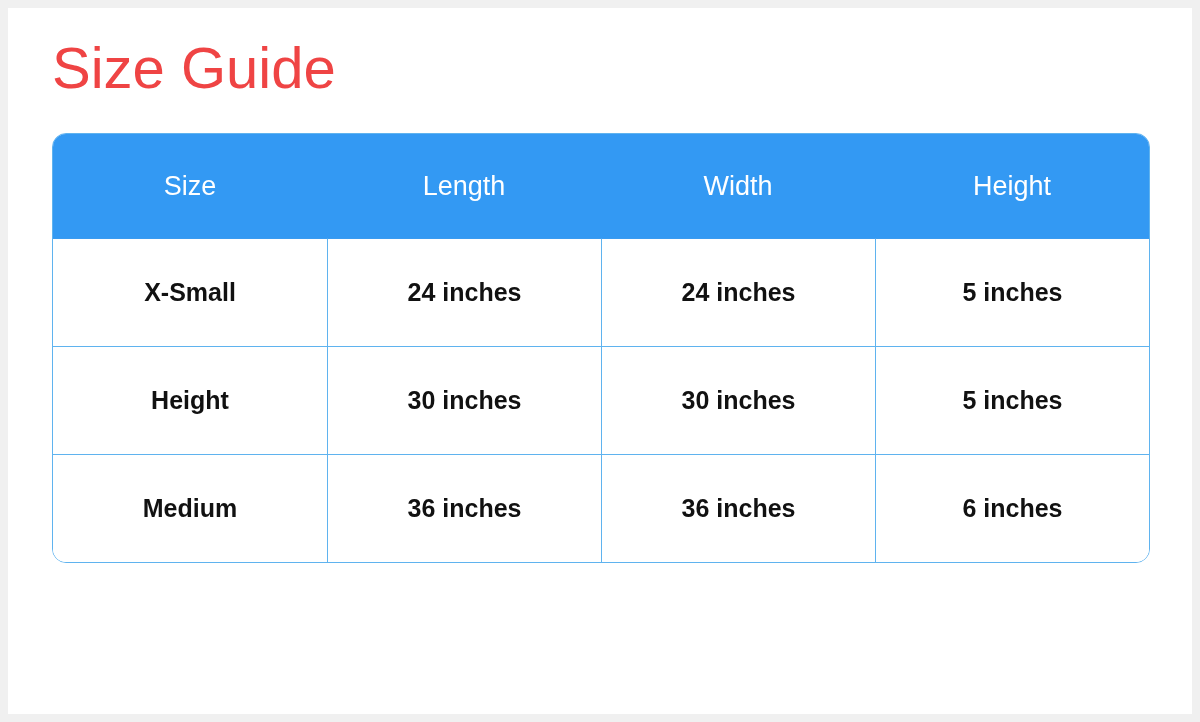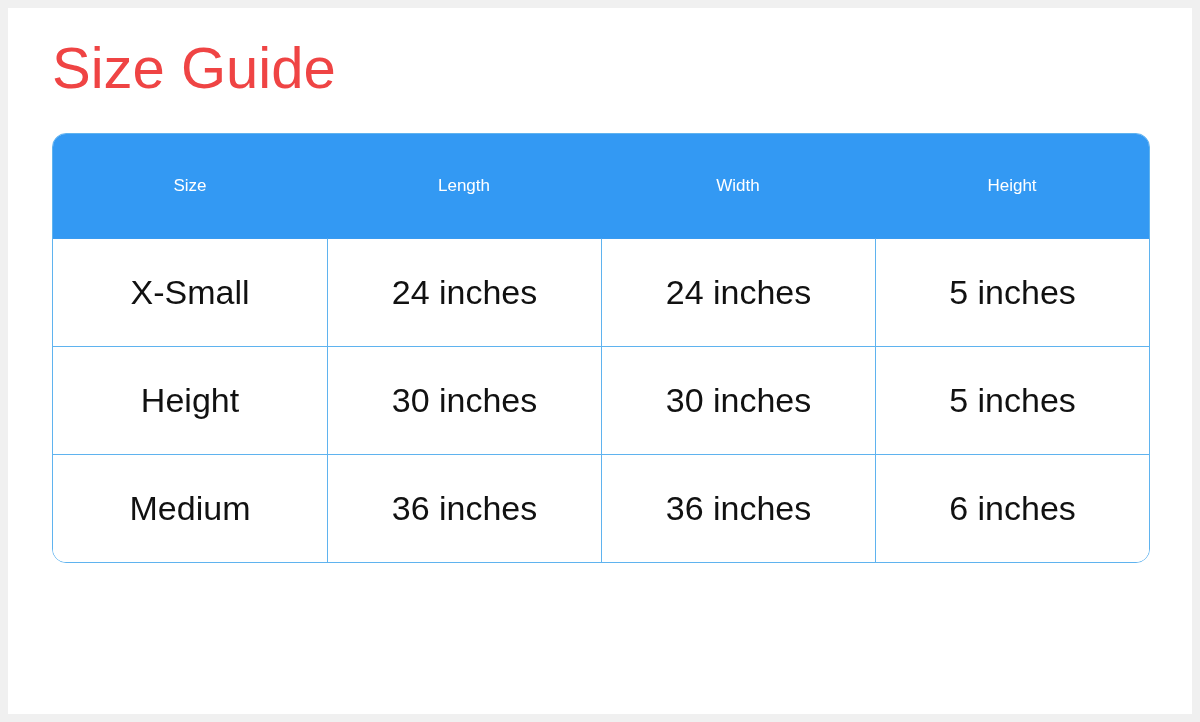--- a/index.html
+++ b/index.html
@@ -50,38 +50,39 @@
     background: #ffffff;
   }
   table.size-table col.c1 { width: 274px; }
   table.size-table col.c2 { width: 274px; }
   table.size-table col.c3 { width: 274px; }
   table.size-table col.c4 { width: 274px; }
 
   thead th {
     background: #3399f3;
     color: #ffffff;
-    font-size: 17px;
+    font-size: 27px;
     font-weight: 400;
     height: 104px;
     text-align: center;
     vertical-align: middle;
     border: none;
     padding: 0;
   }
   tbody td {
     height: 107px;
     text-align: center;
     vertical-align: middle;
-    font-size: 34px;
+    font-size: 25px;
     color: #111111;
     background: #ffffff;
     border-top: 1px solid #5fb3ef;
     border-left: 1px solid #5fb3ef;
     padding: 0;
+    font-weight: bold;
   }
   tbody td.first-col {
     border-left: none;
   }
   tbody tr:first-child td {
     border-top: 1px solid #3a9bf0;
   }
 </style>
 </head>
 <body>

